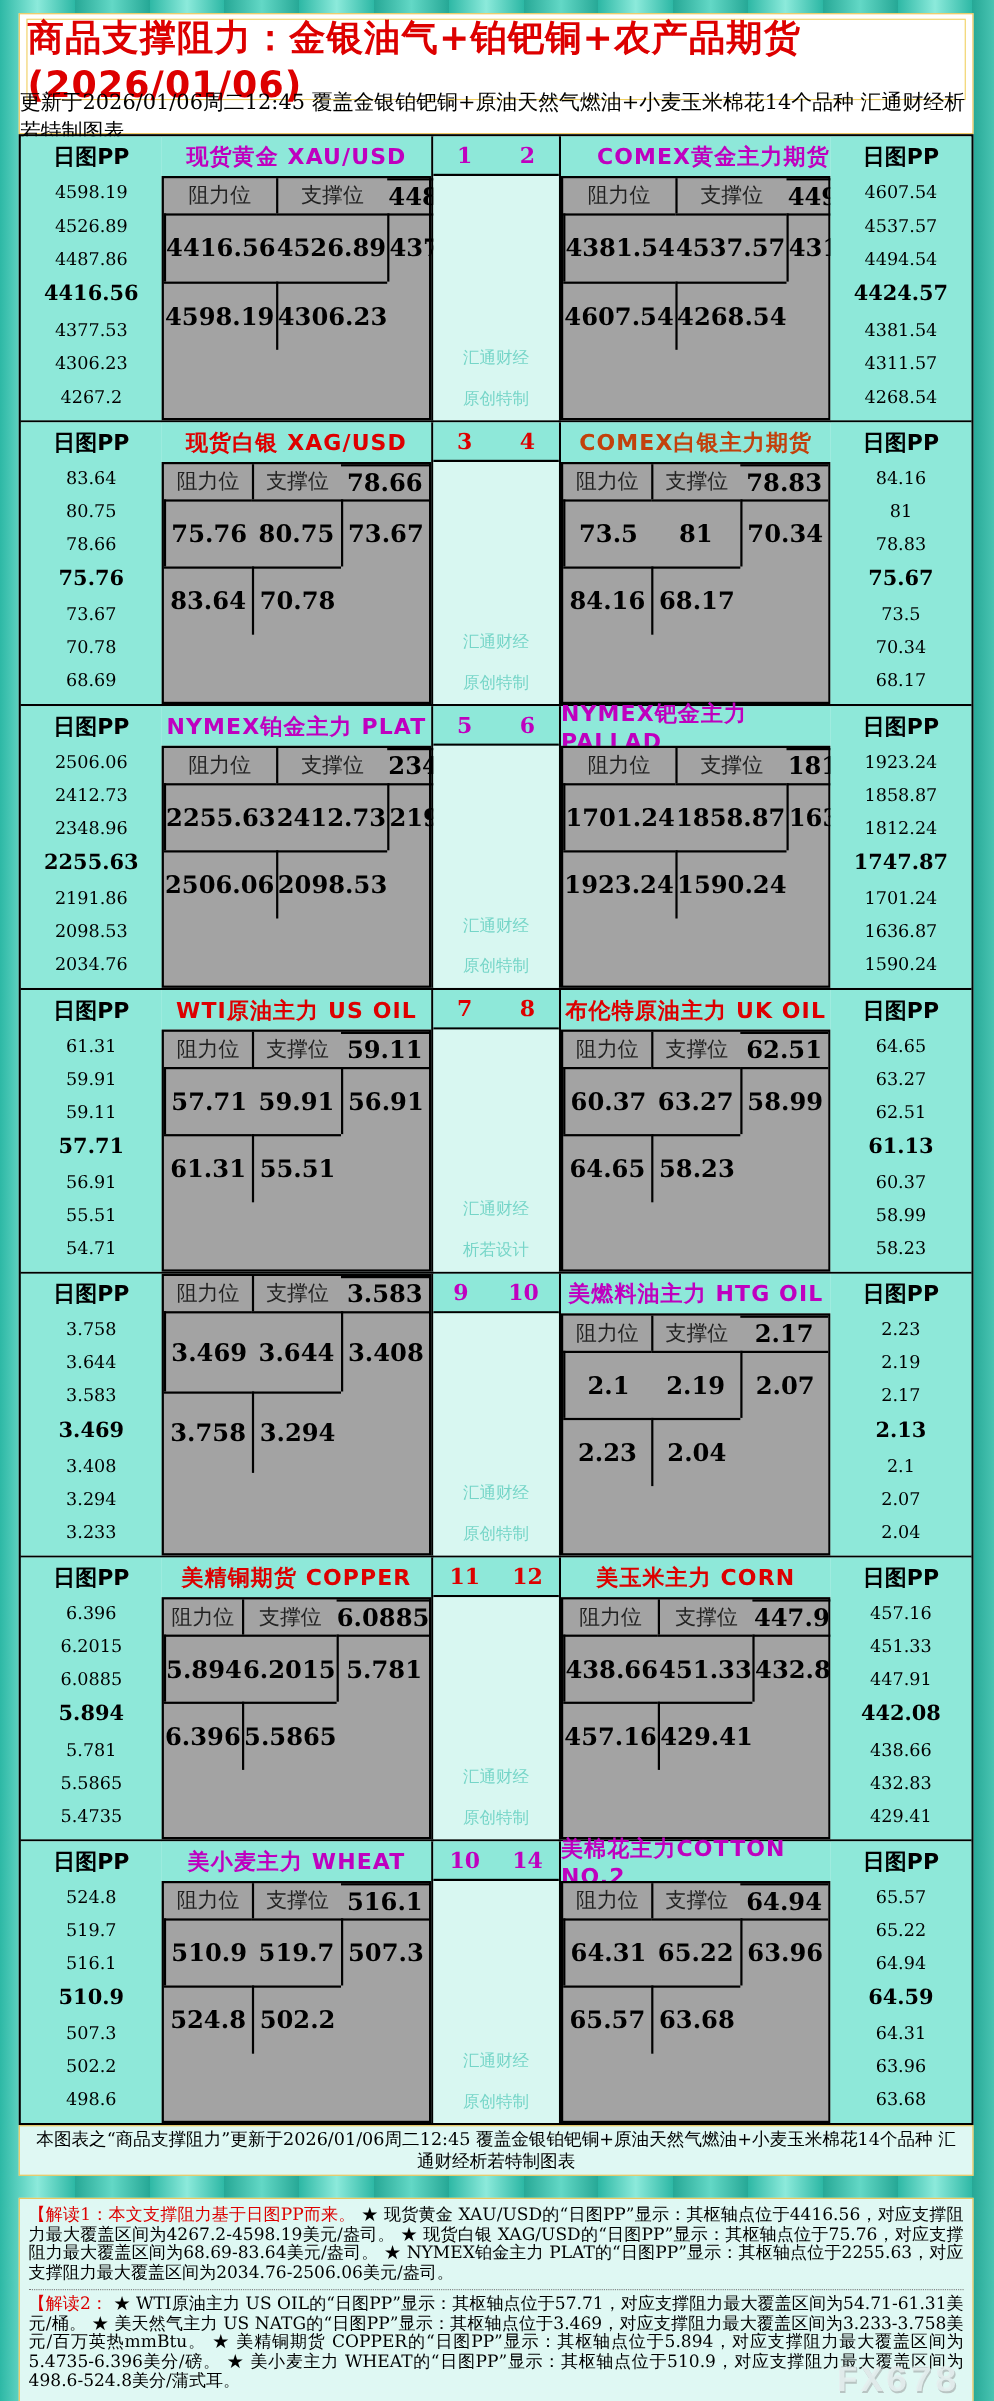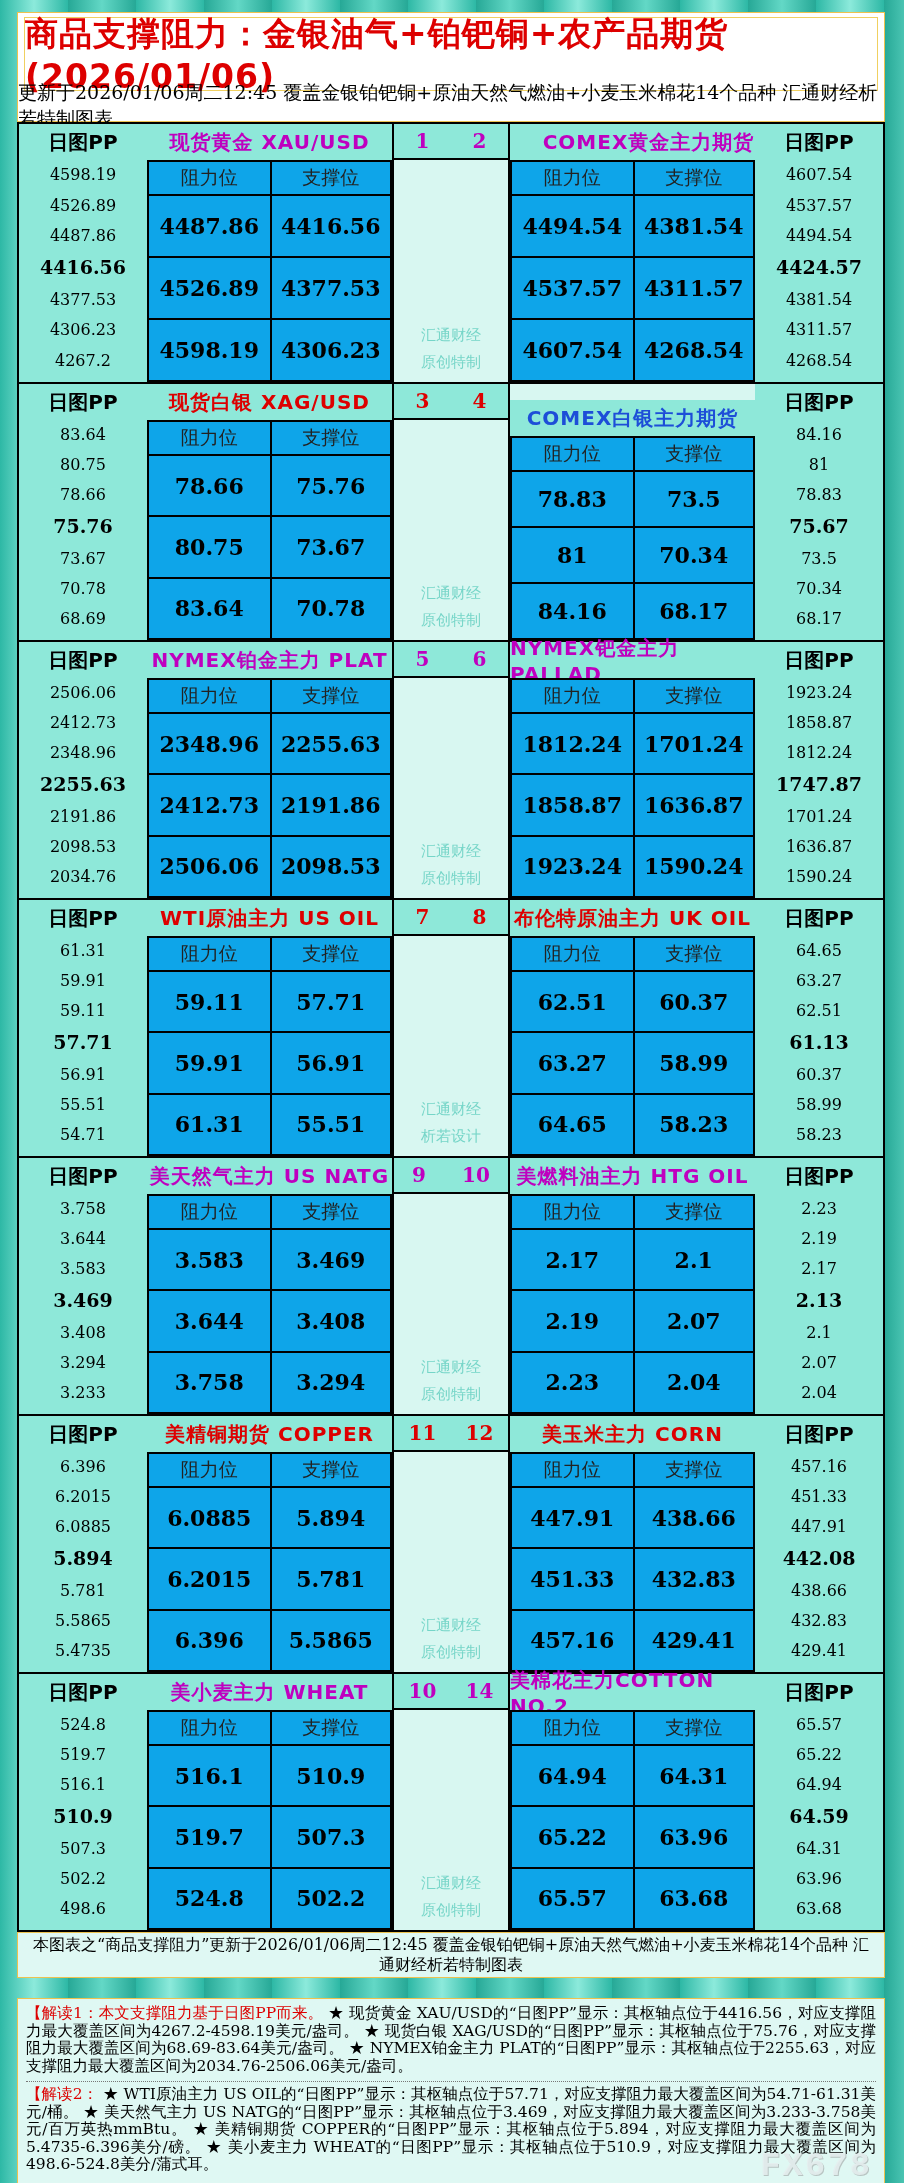--- a/index.html
+++ b/index.html
@@ -45,23 +45,23 @@
   .pp-value{font-size:16px;color:#000;line-height:1;}
   .pp-value.pivot{font-size:19px;font-weight:bold;}
   .panel{display:flex;flex-direction:column;box-sizing:border-box;}
   .panel-title{
     height:36px;flex:none;background:#8ee8d9;
     display:flex;align-items:center;justify-content:center;
     font-size:20px;font-weight:bold;letter-spacing:1px;
     font-family:"DejaVu Sans",sans-serif;
   }
   .panel-table{
-    flex:1;display:grid;grid-template-columns:1fr 1fr;
+    flex:1;display:grid;grid-template-columns:1fr 1fr 1fr;
     grid-template-rows:32px 1fr 1fr 1fr;
-    border:2px solid #000;background:#0ea5e9;box-sizing:border-box;
+    border:2px solid #000;background:#a3a3a3;box-sizing:border-box;
   }
   .panel-table .cell{
     display:flex;align-items:center;justify-content:center;
     font-family:"DejaVu Serif",serif;box-sizing:border-box;
   }
   .panel-table .cell:nth-child(even){border-left:2px solid #000;}
   .panel-table .cell:nth-child(n+3){border-top:2px solid #000;}
   .panel-table .head{font-size:19px;color:#222;}
   .panel-table .val{font-size:22px;font-weight:bold;color:#000;}
   .center-col{
@@ -69,21 +69,21 @@
     display:flex;flex-direction:column;box-sizing:border-box;
   }
   .center-header{
     height:36px;flex:none;background:#8ee8d9;border-bottom:2px solid #000;
     display:flex;align-items:center;justify-content:space-around;
     font-size:20px;font-weight:bold;font-family:"DejaVu Serif",serif;
     box-sizing:border-box;
   }
   .center-body{
     flex:1;background:#d8f7f1;display:flex;flex-direction:column;
-    justify-content:flex-end;align-items:center;gap:8px;padding-bottom:10px;
+    justify-content:flex-end;align-items:center;gap:18px;padding-bottom:10px;
   }
   .wm-line{font-size:15px;color:rgba(84,201,185,0.75);font-family:"DejaVu Sans",sans-serif;}
   
   .summary-box{
     border:1px solid #edc24f;background:#dff8f3;box-sizing:border-box;
     min-height:44px;display:flex;align-items:center;justify-content:center;
     text-align:center;font-size:16px;line-height:20px;color:#000;
     font-family:"DejaVu Serif",serif;padding:2px 10px;
   }
   .notes-box{
@@ -205,21 +205,21 @@
           <div class="center-header">
             <span class="idx" style="color: rgb(221, 0, 0);">3</span>
             <span class="idx" style="color: rgb(221, 0, 0);">4</span>
           </div>
           <div class="center-body">
             <div class="wm-line">汇通财经</div>
             <div class="wm-line">原创特制</div>
           </div>
         </div>
         <div class="panel">
-          <div class="panel-title" style="color: #1d4ed8; margin-top: 16px;">COMEX白银主力期货</div>
+          <div class="panel-title" style="color: #c2410c;">COMEX白银主力期货</div>
           <div class="panel-table">
             <div class="cell head">阻力位</div>
             <div class="cell head">支撑位</div>
             <div class="cell val">78.83</div>
             <div class="cell val">73.5</div>
             <div class="cell val">81</div>
             <div class="cell val">70.34</div>
             <div class="cell val">84.16</div>
             <div class="cell val">68.17</div>
           </div>
@@ -368,21 +368,20 @@
             <div class="pp-value">3.758</div>
             <div class="pp-value">3.644</div>
             <div class="pp-value">3.583</div>
             <div class="pp-value pivot">3.469</div>
             <div class="pp-value">3.408</div>
             <div class="pp-value">3.294</div>
             <div class="pp-value">3.233</div>
           </div>
         </div>
         <div class="panel">
-          <div class="panel-title" style="color: rgb(191, 0, 191);">美天然气主力 US NATG</div>
           <div class="panel-table">
             <div class="cell head">阻力位</div>
             <div class="cell head">支撑位</div>
             <div class="cell val">3.583</div>
             <div class="cell val">3.469</div>
             <div class="cell val">3.644</div>
             <div class="cell val">3.408</div>
             <div class="cell val">3.758</div>
             <div class="cell val">3.294</div>
           </div>

